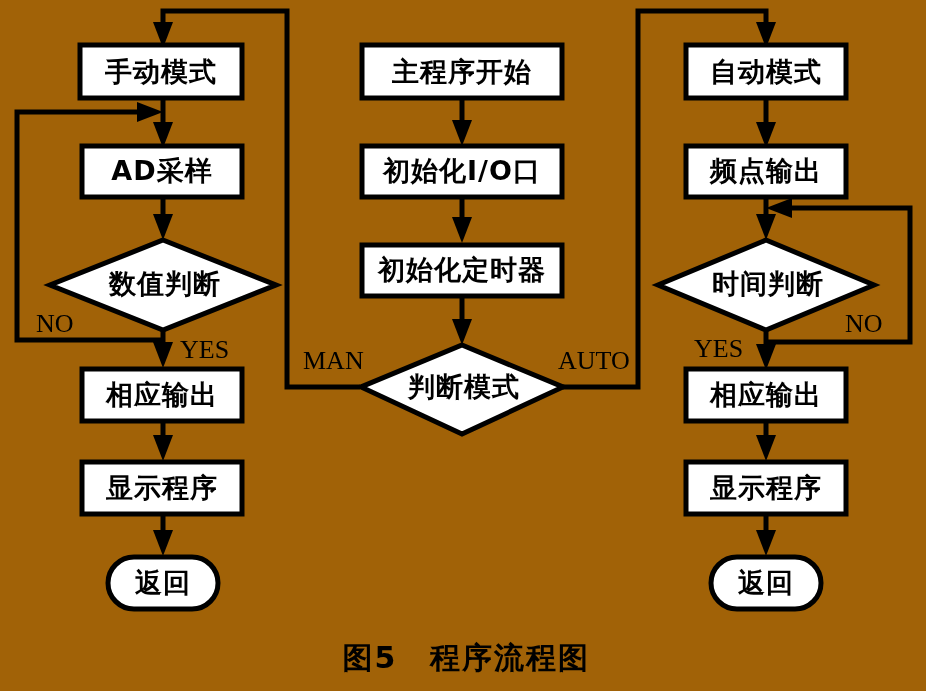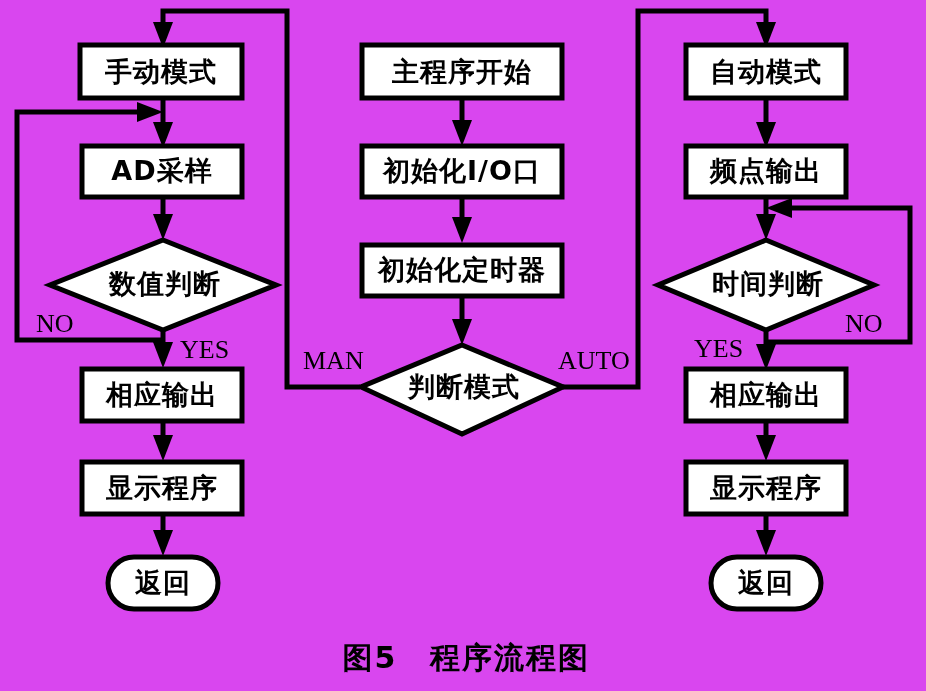--- a/index.html
+++ b/index.html
@@ -10,21 +10,21 @@
   body {
     width: 926px;
     height: 691px;
     font-family: "Liberation Serif", serif;
     overflow: hidden;
   }
   #figure-root {
     position: relative;
     width: 926px;
     height: 691px;
-    background: #d946ef;
+    background: #a16207;
   }
   svg#flowchart {
     position: absolute;
     top: 0;
     left: 0;
     width: 926px;
     height: 691px;
   }
   .shape-outline {
     fill: #ffffff;

